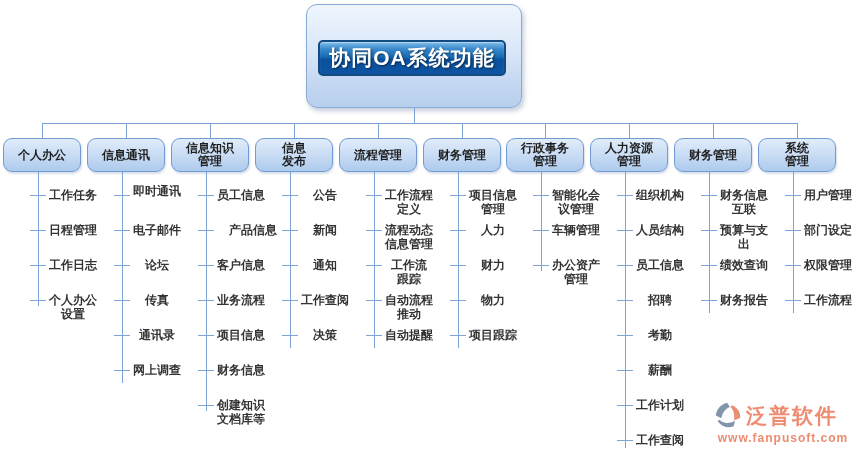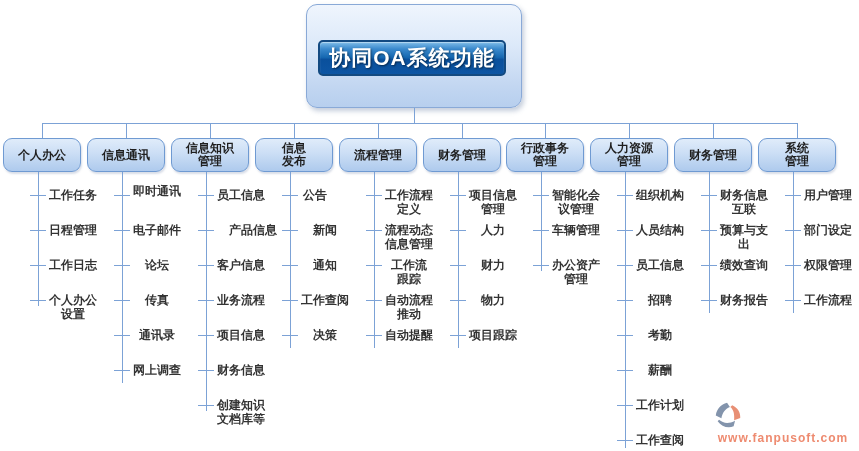--- a/index.html
+++ b/index.html
@@ -154,21 +154,21 @@
         <div>创建知识</div>
         <div>文档库等</div>
       </div>
       <div class="cline" style="left: 206px; top: 172px; width: 1px; height: 239px; background: rgb(124, 162, 214);"></div>
       <div class="cline" style="left: 294px; top: 123px; width: 1px; height: 15px; background: rgb(124, 162, 214);"></div>
       <div class="hdr" style="left: 255px;">
         <div>信息</div>
         <div>发布</div>
       </div>
       <div class="cline" style="left: 282px; top: 195px; width: 16px; height: 1px; background: rgb(124, 162, 214);"></div>
-      <div class="leaf" style="left: 287px; top: 188px;">
+      <div class="leaf" style="left: 297px; top: 188px;">
         <div>公告</div>
       </div>
       <div class="cline" style="left: 282px; top: 230px; width: 16px; height: 1px; background: rgb(124, 162, 214);"></div>
       <div class="leaf" style="left: 297px; top: 223px;">
         <div>新闻</div>
       </div>
       <div class="cline" style="left: 282px; top: 265px; width: 16px; height: 1px; background: rgb(124, 162, 214);"></div>
       <div class="leaf" style="left: 297px; top: 258px;">
         <div>通知</div>
       </div>
@@ -343,17 +343,18 @@
 
   <div class="logo">
     <div class="logo-row">
       <span class="logo-icon">
         <svg width="32" height="34" viewBox="0 0 34 34" aria-hidden="true">
           <path d="M16 3 C9.5 4.5 5 9.5 4 16.5 L10 19.5 C11 13.5 14 9.5 19 7.5 Z" fill="#8394ac"></path>
           <path d="M21.5 5.5 C27 8 30.5 13 30 19 L23.5 21.5 C24 15 23 10.5 19.5 7.5 Z" fill="#e88f74"></path>
           <path d="M6 22.5 C10 28 16.5 30.5 23 28 L24.5 22 C18 25.5 12 25 7.5 21 Z" fill="#8394ac"></path>
         </svg>
       </span>
+      <span class="logo-text">泛普软件</span>
     </div>
     <div class="logo-url">www.fanpusoft.com</div>
   </div>
 
 </div>
 
 </body></html>

